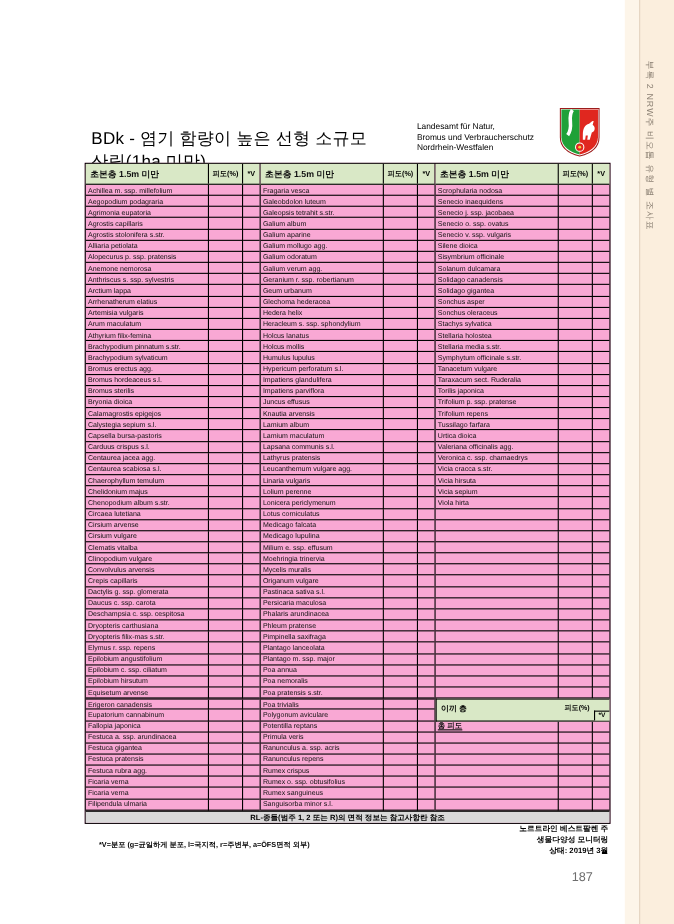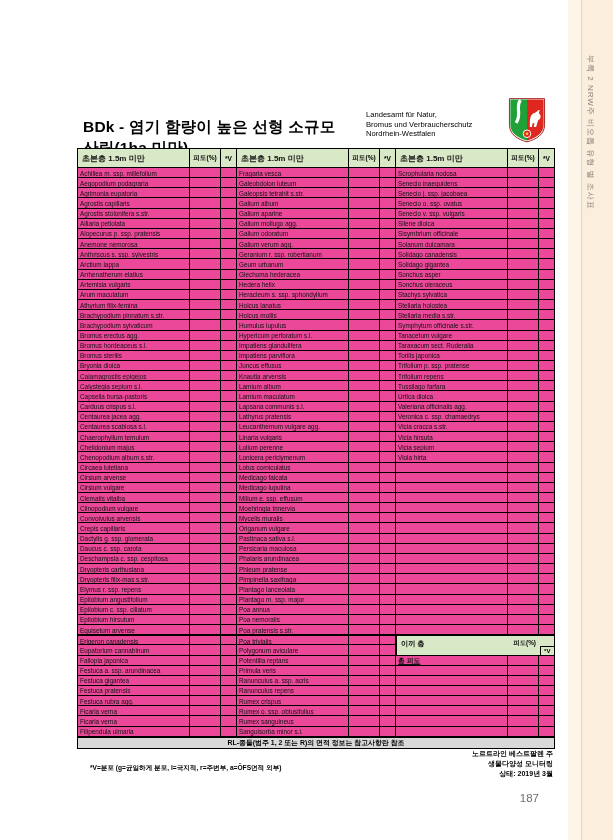--- a/index.html
+++ b/index.html
@@ -4,25 +4,25 @@
 <style>
   html,body{margin:0;padding:0;}
   .page{position:relative;width:613px;height:840px;background:#ffffff;overflow:hidden;
         font-family:"Liberation Sans","DejaVu Sans",sans-serif;color:#000;}
   
   .side-strip{position:absolute;top:0;right:0;width:45px;height:840px;background:#fdf5e9;}
   .side-strip-inner{position:absolute;top:0;right:0;width:31px;height:840px;background:#fbeedd;border-left:1px solid #e4d3c0;}
   .side-vtext{position:absolute;left:596px;top:55px;transform:rotate(90deg);transform-origin:0 0;
               white-space:nowrap;font-size:8px;letter-spacing:1px;color:#8c8174;}
   
-  .doc-title{position:absolute;left:83px;top:116px;font-size:15.5px;font-weight:bold;line-height:21px;letter-spacing:0.2px;}
-  .agency{position:absolute;left:366px;top:110px;font-size:7.6px;line-height:9.6px;font-weight:500;}
+  .doc-title{position:absolute;left:83px;top:116px;font-size:15.5px;font-weight:normal;line-height:21px;letter-spacing:0.2px;}
+  .agency{position:absolute;left:379px;top:110px;font-size:7.6px;line-height:9.6px;font-weight:500;}
   .logo{position:absolute;left:508px;top:97px;width:38px;height:46px;}
   
-  .vtable{position:absolute;left:77px;top:148px;width:476px;border:1.6px solid #000;background:#ec4899;}
+  .vtable{position:absolute;left:77px;top:148px;width:476px;border:1.6px solid #000;background:#f9a8d4;}
   .groups{display:flex;}
   .group{display:flex;flex-direction:column;width:158px;}
   .group.sep{border-left:1.6px solid #000;width:159.6px;}
   .row{display:flex;height:10.16px;box-sizing:border-box;}
   .row.hdr{height:19px;border-bottom:1.2px solid #000;background:var(--hdr-green,#d9e8c6);}
   .row.thick-top{border-top:1.4px solid #000;}
   .cell{box-sizing:border-box;border-right:1px solid #000;border-bottom:1px solid #000;
         overflow:hidden;white-space:nowrap;}
   .cell.sp{width:112px;font-size:6.4px;line-height:9px;padding:0.5px 0 0 2px;color:#111;}
   .cell.cv{width:31px;}

